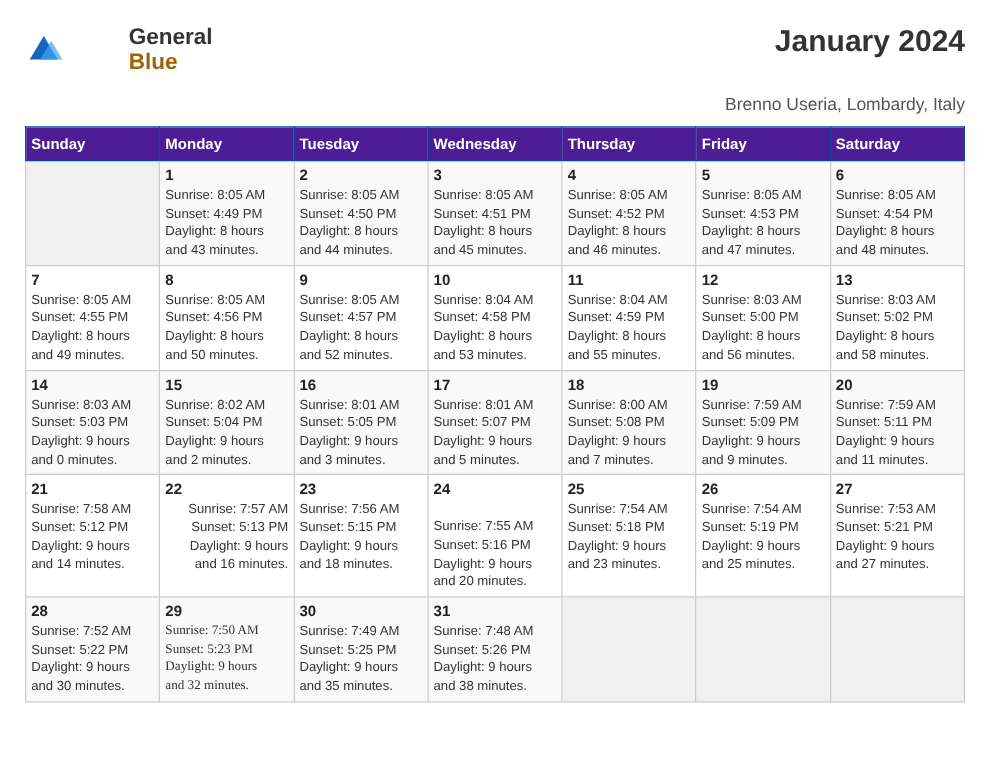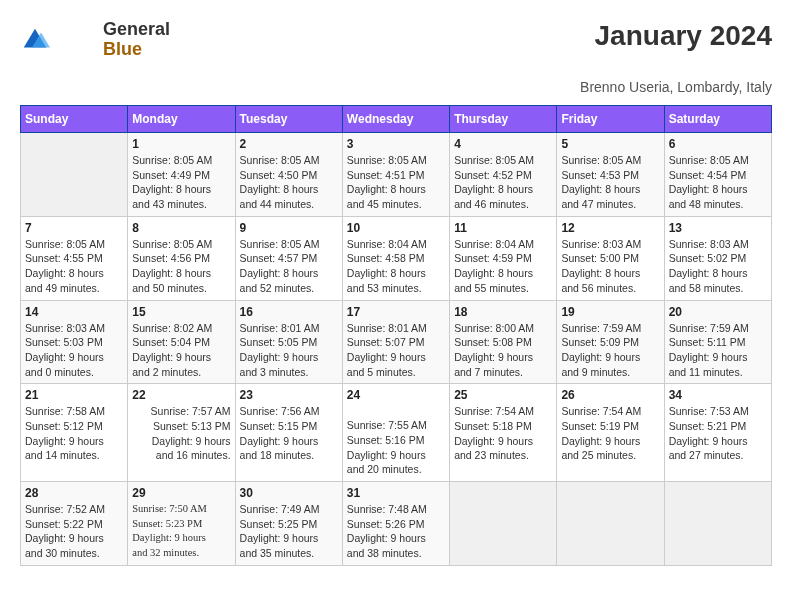--- a/index.html
+++ b/index.html
@@ -32,36 +32,36 @@
     .logo-blue { color: #a16207; }
     .logo-icon {
       width: 30px;
       height: 30px;
       margin-right: 5px;
     }
     .title-block {
       text-align: right;
     }
     .month-title {
-      font-size: 28px;
+      font-size: 24px;
       font-weight: bold;
       color: #333;
     }
     .subtitle {
       font-size: 14px;
       color: #555;
       margin-top: 27px;
     }
     table {
       width: 100%;
       border-collapse: collapse;
       font-size: 11px;
     }
     thead tr th {
-      background-color: #8b5cf6;
+      background-color: #4c1d95;
       color: #fff;
       padding: 6px 4px;
       text-align: left;
       font-size: 12px;
       border: 1px solid #0d47a1;
     }
     tbody tr td {
       border: 1px solid #ccc;
       vertical-align: top;
       padding: 4px 4px;
@@ -306,21 +306,21 @@
 and 23 minutes.</div>
         </td>
         <td>
           <div class="day-number">26</div>
           <div class="day-info" style="white-space: pre-line;">Sunrise: 7:54 AM
 Sunset: 5:19 PM
 Daylight: 9 hours
 and 25 minutes.</div>
         </td>
         <td>
-          <div class="day-number">34</div>
+          <div class="day-number">27</div>
           <div class="day-info" style="white-space: pre-line;">Sunrise: 7:53 AM
 Sunset: 5:21 PM
 Daylight: 9 hours
 and 27 minutes.</div>
         </td>
       </tr>
       <tr>
         <td>
           <div class="day-number">28</div>
           <div class="day-info" style="white-space: pre-line;">Sunrise: 7:52 AM

